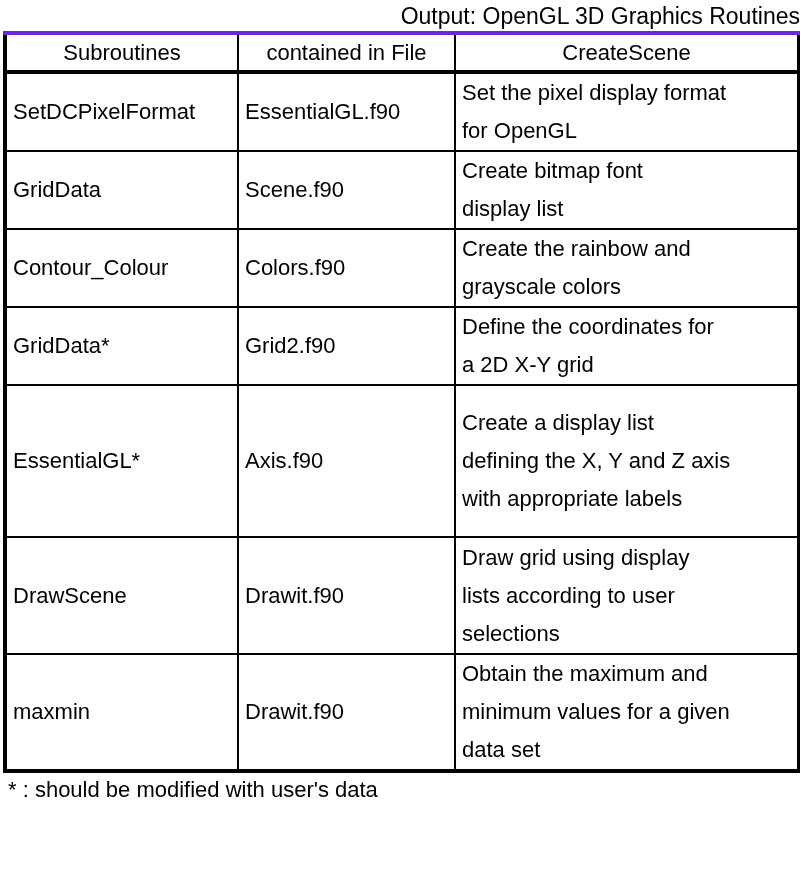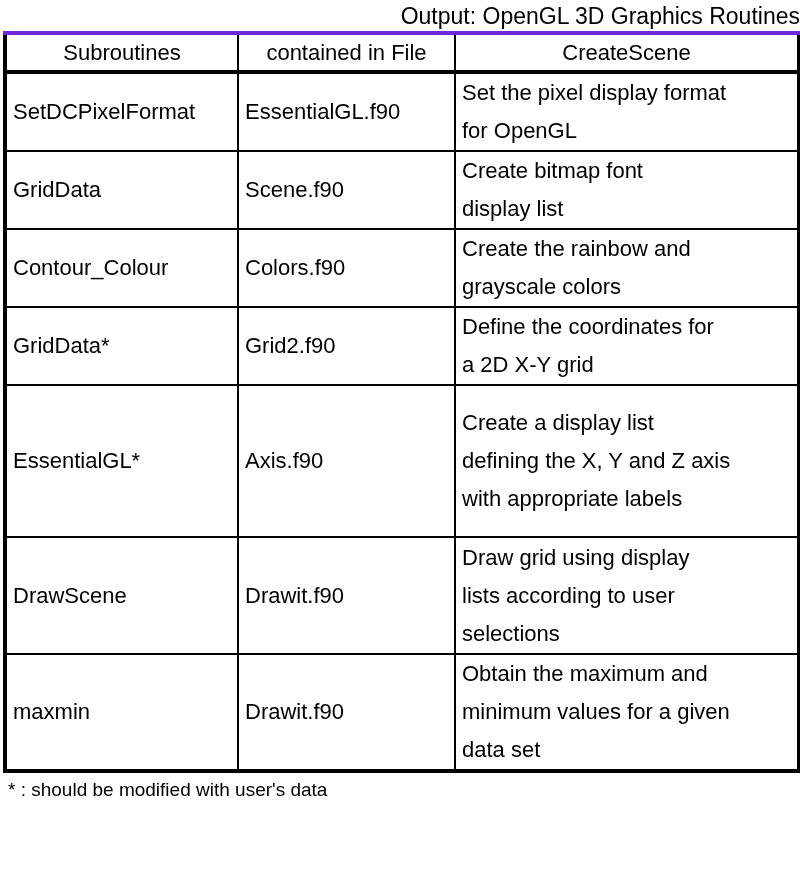--- a/index.html
+++ b/index.html
@@ -55,21 +55,21 @@
   }
   td.explanation {
     white-space: pre-line;
   }
   tr.h76  { height: 76px; margin-top: 28px; }
   tr.h78  { height: 78px; }
   tr.h152 { height: 152px; }
   tr.h117 { height: 117px; }
   tr.h111 { height: 111px; }
   .footnote {
-    font-size: 19px;
+    font-size: 22px;
     line-height: 30px;
     margin: 2px 0 8px 8px;
     white-space: nowrap;
   }
 </style>
 </head>
 <body>
 
 <div class="page">
 

